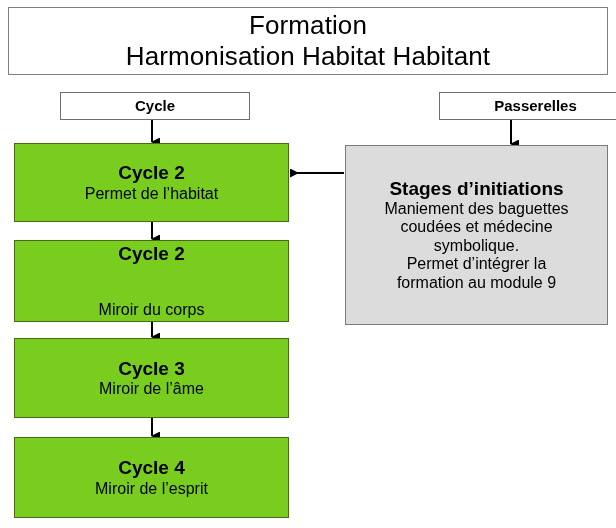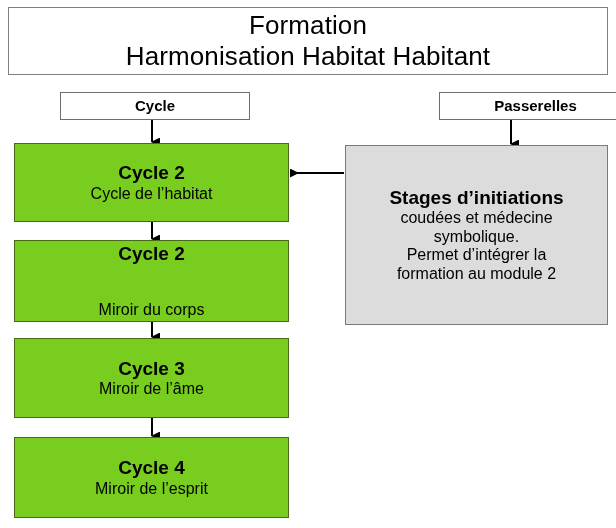--- a/index.html
+++ b/index.html
@@ -169,39 +169,40 @@
   <div class="box label-box cycles-box">
     <div class="label-text">Cycle</div>
   </div>
 
   <div class="box label-box passerelles-box">
     <div class="label-text">Passerelles</div>
   </div>
 
   <div class="box cycle-box cycle-1">
     <div class="cycle-title">Cycle 2</div>
-    <div class="cycle-sub">Cycle de l’habitat</div>
+    <div class="cycle-sub">Permet de l’habitat</div>
   </div>
 
   <div class="box cycle-box cycle-2">
     <div class="cycle-title">Cycle 2</div>
     <div class="cycle-sub">Miroir du corps</div>
   </div>
 
   <div class="box cycle-box cycle-3">
     <div class="cycle-title">Cycle 3</div>
     <div class="cycle-sub">Miroir de l’âme</div>
   </div>
 
   <div class="box cycle-box cycle-4">
     <div class="cycle-title">Cycle 4</div>
     <div class="cycle-sub">Miroir de l’esprit</div>
   </div>
 
   <div class="box stages-box">
     <div class="stages-title">Stages d’initiations</div>
+    <div class="stages-line">Maniement des baguettes</div>
     <div class="stages-line">coudées et médecine</div>
     <div class="stages-line">symbolique.</div>
     <div class="stages-line">Permet d’intégrer la</div>
-    <div class="stages-line">formation au module 2</div>
+    <div class="stages-line">formation au module 9</div>
   </div>
 
 </div>
 
 </body></html>

